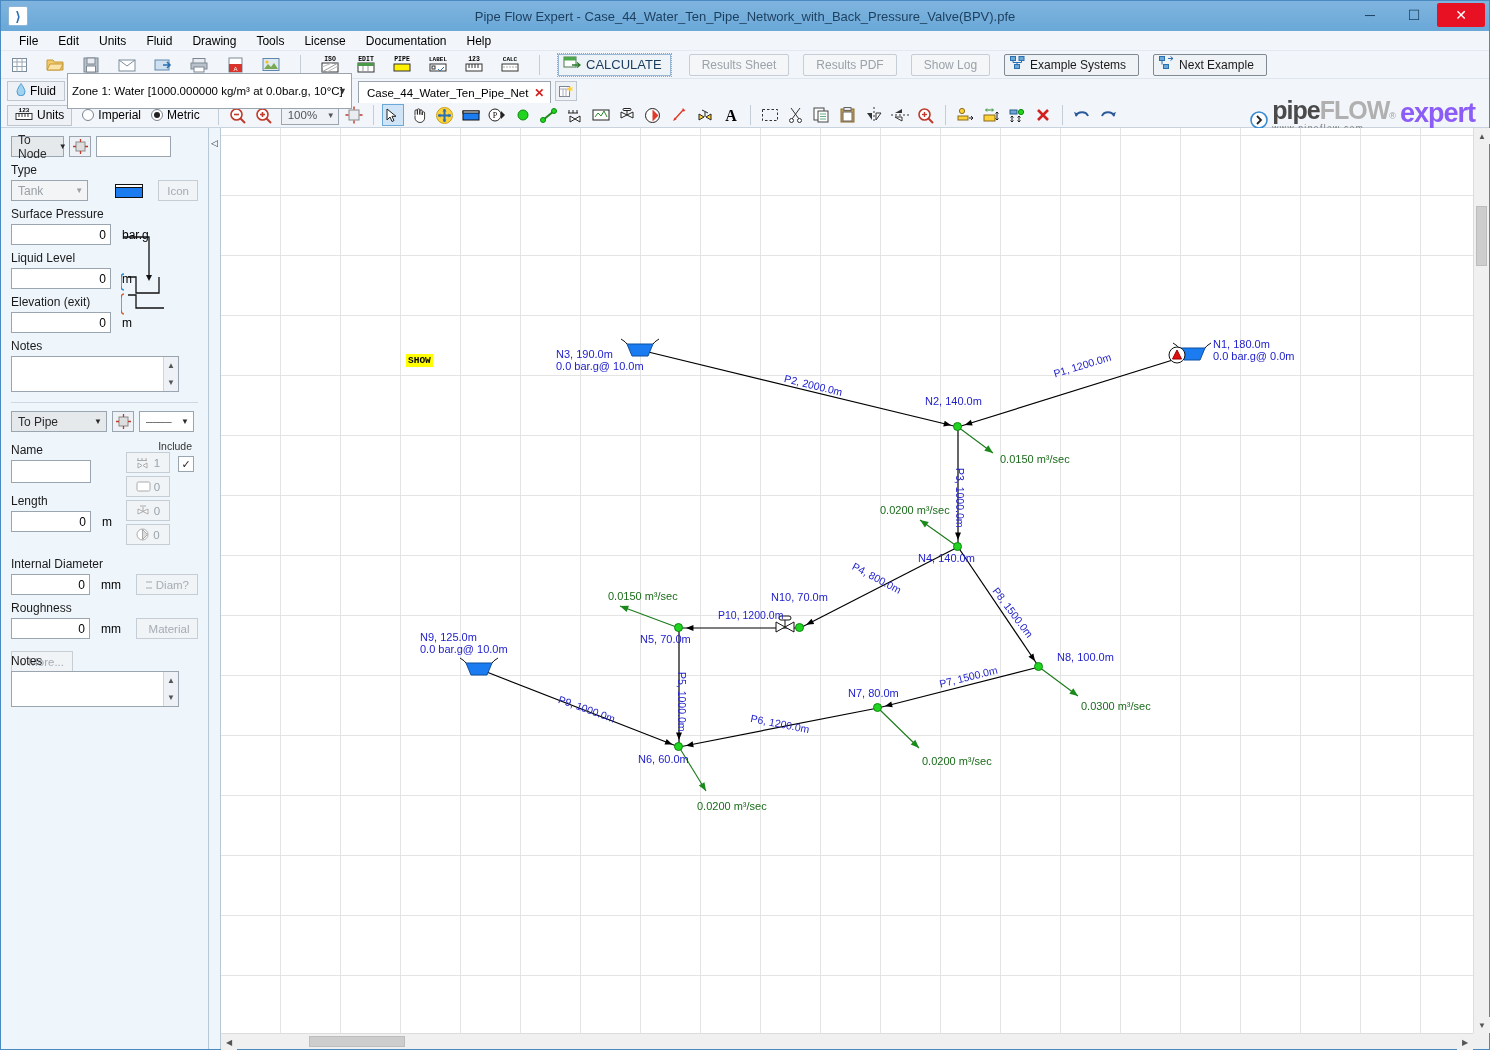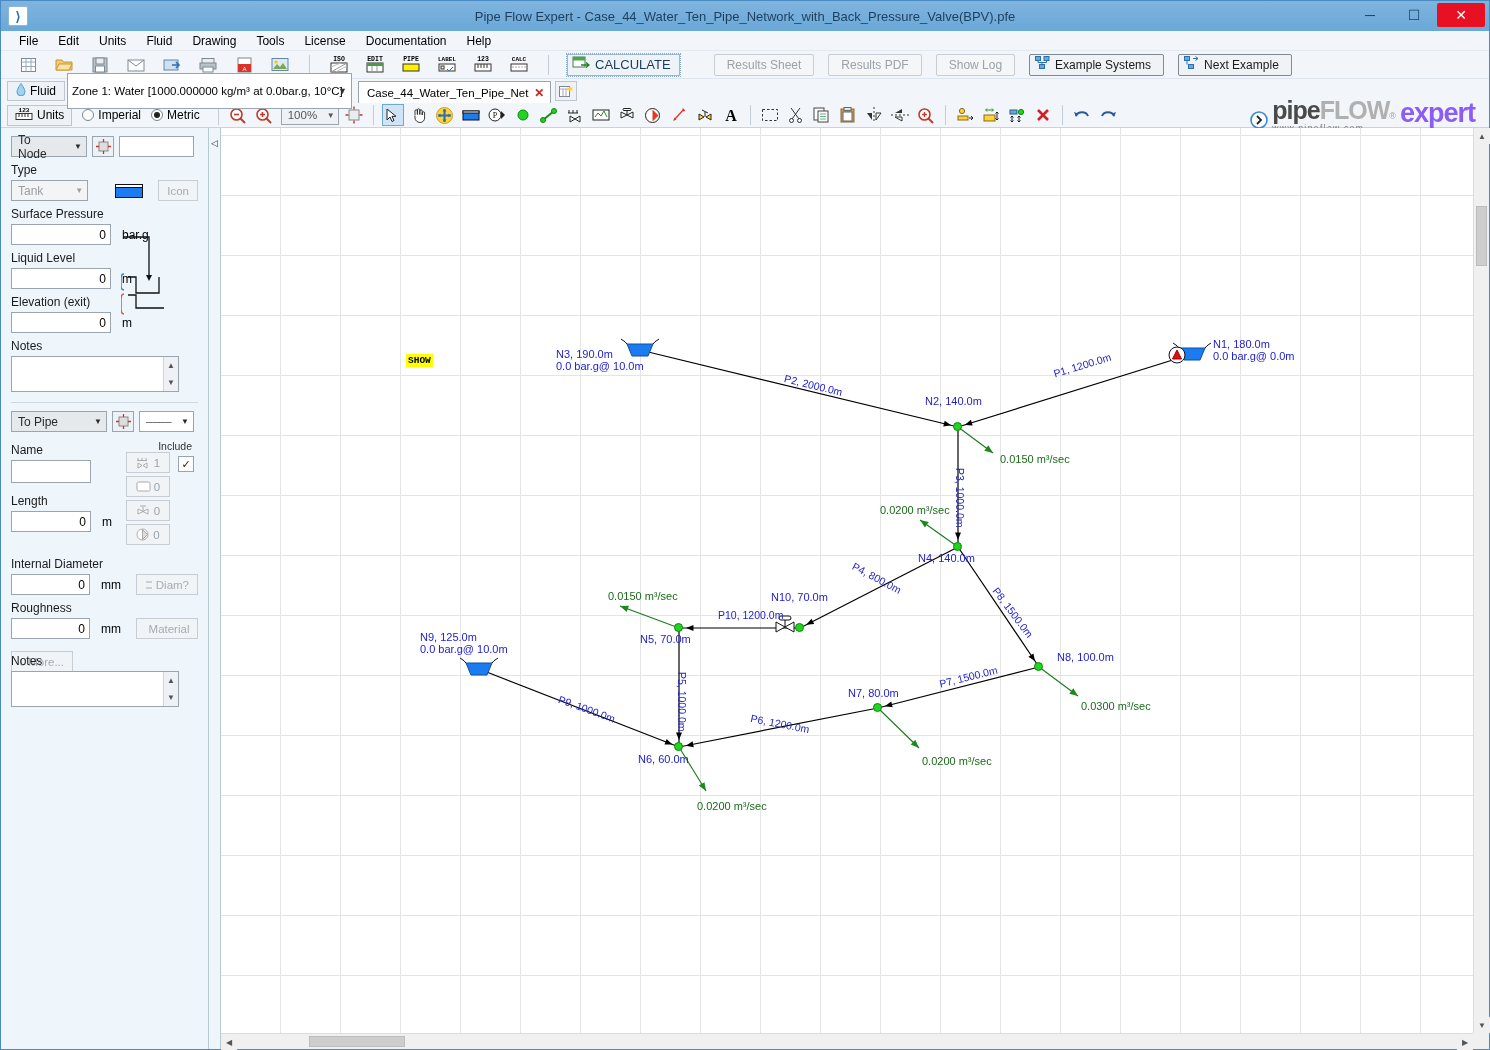--- a/index.html
+++ b/index.html
@@ -42,21 +42,21 @@
   
   .menubar {
     flex:0 0 20px;height:20px;background:#f2f6fa;
     display:flex;align-items:center;padding-left:8px;gap:0px;
     border-bottom:1px solid #e2e9f0;
   }
   .menu-item { padding:2px 10px; font-size:12px; color:#000; }
   
   .toolbar1 {
     flex:0 0 28px;height:28px;background:#f2f6fa;
-    display:flex;align-items:center;padding-left:16px;gap:14px;
+    display:flex;align-items:center;padding-left:7px;gap:14px;
     border-bottom:1px solid #dde6ef;
   }
   .tb-icon {
     width:22px;height:22px;display:flex;align-items:center;justify-content:center;
   }
   .tb-sep { width:1px;height:20px;background:#c3cdd8;margin:0 4px; }
   .calc-btn {
     height:22px;padding:0 8px 0 4px;display:flex;align-items:center;gap:5px;
     border:1px solid #9ab8d4;background:#eef3f8;
     font-size:13px;color:#1a3c5c;outline:1px dotted #88aacc;
@@ -359,21 +359,21 @@
     <div class="calc-btn">
       <span>
         <svg width="18" height="15">
             <rect x="1" y="1" width="12" height="10" fill="#fff" stroke="#4a7a4a"></rect>
             <rect x="1" y="1" width="12" height="3.5" fill="#4aa84a"></rect>
             <path d="M9 9h8M14 6.5l3 2.5-3 2.5" stroke="#2a7a2a" fill="none" stroke-width="1.4"></path>
           </svg>
       </span>
       <span>CALCULATE</span>
     </div>
-    <div class="gbtn" style="margin-left:20px;">Results Sheet</div>
+    <div class="gbtn" style="margin-left:4px;">Results Sheet</div>
     <div class="gbtn">Results PDF</div>
     <div class="gbtn">Show Log</div>
     <div class="gbtn active" style="padding-left:5px;">
       <span>
         <svg width="15" height="14">
             <rect x="0.5" y="0.5" width="5" height="4" fill="#6aa8d8" stroke="#2a6fb0"></rect>
             <rect x="9" y="0.5" width="5" height="4" fill="#6aa8d8" stroke="#2a6fb0"></rect>
             <rect x="4.5" y="8.5" width="5" height="4" fill="#6aa8d8" stroke="#2a6fb0"></rect>
             <path d="M3 4.5v2h8.5v-2M7 6.5v2" stroke="#2a6fb0" fill="none"></path>
           </svg>
@@ -666,21 +666,21 @@
       </span>
       <span style="font-size:27px;font-weight:bold;color:#8b5cf6;letter-spacing:-1px;margin-bottom:3px;">expert</span>
     </div>
   </div>
 
   <div class="body">
 
     <div class="leftpanel">
 
       <div class="lp-row">
-        <div class="combo" style="width:76px;gap:12px;">
+        <div class="combo" style="width:53px;gap:12px;">
           <span>To Node</span>
           <span style="font-size:8px;">▼</span>
         </div>
         <div class="mini-btn">
           <svg width="15" height="15">
               <rect x="3" y="3" width="9" height="9" fill="#ddd" stroke="#888"></rect>
               <path d="M7.5 0v3M7.5 12v3M0 7.5h3M12 7.5h3" stroke="#c0392b" stroke-width="1.3"></path>
             </svg>
         </div>
         <div class="txtbox" style="width:75px;"></div>

